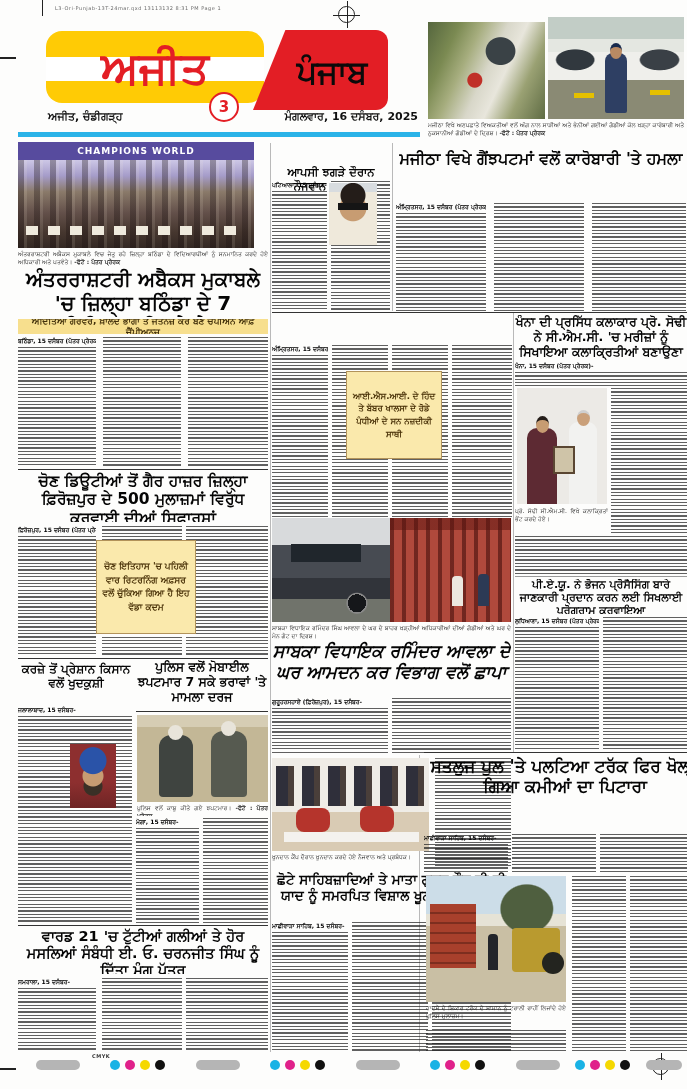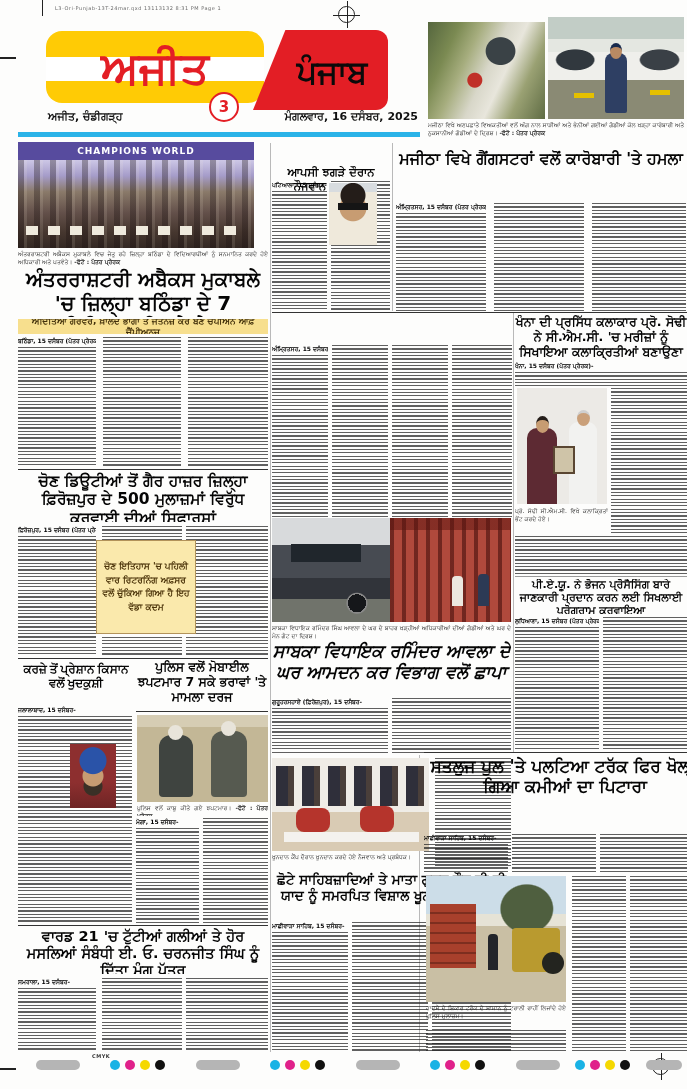--- a/index.html
+++ b/index.html
@@ -107,21 +107,21 @@
   </div>
   <div class="abs col" style="left:331px;top:181px;width:59px;height:129px;">
       <div class="tx"></div>
     </div>
   <div class="ph" style="left:329px;top:183px;width:48px;height:62px;background:
       linear-gradient(#151515,#151515) 50% 36%/30px 7px no-repeat,
       radial-gradient(circle at 50% 20%, #241d19 0 12px, transparent 13px),
       radial-gradient(circle at 50% 40%, #c79c72 0 13px, transparent 14px),
       linear-gradient(180deg,#d8dcdf 0 14%, #efe9db 14% 100%);"></div>
 
-  <div class="abs hl" style="left:396px;top:150px;width:290px;height:27px;font-size:16px;">ਮਜੀਠਾ ਵਿਖੇ ਗੈਂਗਸਟਰਾਂ ਵਲੋਂ ਕਾਰੋਬਾਰੀ 'ਤੇ ਹਮਲਾ</div>
+  <div class="abs hl" style="left:396px;top:150px;width:290px;height:27px;font-size:16px;">ਮਜੀਠਾ ਵਿਖੇ ਗੈਂਝਪਟਮਾਂ ਵਲੋਂ ਕਾਰੋਬਾਰੀ 'ਤੇ ਹਮਲਾ</div>
   <div class="abs col" style="left:396px;top:203px;width:90px;height:108px;">
     <div class="dl">ਅੰਮ੍ਰਿਤਸਰ, 15 ਦਸੰਬਰ (ਪੱਤਰ ਪ੍ਰੇਰਕ)-</div>
     <div class="tx"></div>
   </div>
   <div class="abs col" style="left:494px;top:203px;width:90px;height:108px;">
       <div class="tx"></div>
     </div>
   <div class="abs col" style="left:592px;top:203px;width:94px;height:108px;">
       <div class="tx"></div>
     </div>
@@ -134,20 +134,21 @@
   </div>
   <div class="abs col" style="left:332px;top:345px;width:56px;height:173px;">
       <div class="tx"></div>
     </div>
   <div class="abs col" style="left:392px;top:345px;width:56px;height:173px;">
       <div class="tx"></div>
     </div>
   <div class="abs col" style="left:452px;top:345px;width:60px;height:173px;">
       <div class="tx"></div>
     </div>
+  <div class="abs inset" style="left:346px;top:371px;width:88px;height:82px;font-size:8.5px;">ਆਈ.ਐਸ.ਆਈ. ਦੇ ਹਿੰਦ ਤੇ ਬੱਬਰ ਖਾਲਸਾ ਦੇ ਰੋਡੇ ਪੰਧੀਆਂ ਦੇ ਸਨ ਨਜ਼ਦੀਕੀ ਸਾਥੀ</div>
 
   <div class="abs hl" style="left:515px;top:315px;width:172px;height:45px;font-size:12.5px;">ਖੰਨਾ ਦੀ ਪ੍ਰਸਿੱਧ ਕਲਾਕਾਰ ਪ੍ਰੋ. ਸੋਢੀ ਨੇ ਸੀ.ਐਮ.ਸੀ. 'ਚ ਮਰੀਜ਼ਾਂ ਨੂੰ ਸਿਖਾਇਆ ਕਲਾਕ੍ਰਿਤੀਆਂ ਬਣਾਉਣਾ</div>
   <div class="abs col" style="left:515px;top:362px;width:172px;height:24px;">
     <div class="dl">ਖੰਨਾ, 15 ਦਸੰਬਰ (ਪੱਤਰ ਪ੍ਰੇਰਕ)-</div>
     <div class="tx"></div>
   </div>
   <div class="ph" style="left:517px;top:388px;width:90px;height:116px;background:#eceae6;">
     <div class="fig" style="left:10px;top:40px;width:30px;height:76px;background:#5d2a33;border-radius:10px 10px 0 0;"></div>
     <div class="fig" style="left:19px;top:28px;width:13px;height:13px;border-radius:50%;background:#c79c72;border-top:4px solid #241d19;"></div>
     <div class="fig" style="left:52px;top:34px;width:28px;height:82px;background:#f2f2f0;border-radius:9px 9px 0 0;"></div>
@@ -227,21 +228,21 @@
     <div class="tx"></div>
   </div>
   <div class="abs col" style="left:352px;top:922px;width:76px;height:130px;">
       <div class="tx"></div>
     </div>
   <div class="abs col" style="left:432px;top:922px;width:79px;height:130px;">
       <div class="tx"></div>
     </div>
 
   <div class="abs hr" style="left:18px;top:658px;width:250px;height:1px;"></div>
-  <div class="abs hl" style="left:20px;top:662px;width:112px;height:40px;font-size:12px;font-family:Liberation Serif, serif;">ਕਰਜ਼ੇ ਤੋਂ ਪ੍ਰੇਸ਼ਾਨ ਕਿਸਾਨ ਵਲੋਂ ਖੁਦਕੁਸ਼ੀ</div>
+  <div class="abs hl" style="left:20px;top:662px;width:112px;height:40px;font-size:12px;">ਕਰਜ਼ੇ ਤੋਂ ਪ੍ਰੇਸ਼ਾਨ ਕਿਸਾਨ ਵਲੋਂ ਖੁਦਕੁਸ਼ੀ</div>
   <div class="abs col" style="left:18px;top:706px;width:114px;height:218px;">
     <div class="dl">ਜਲਾਲਾਬਾਦ, 15 ਦਸੰਬਰ-</div>
     <div class="tx"></div>
   </div>
   <div class="ph" style="left:70px;top:744px;width:46px;height:64px;background:
       radial-gradient(circle at 50% 26%, #2a53a8 0 13px, transparent 14px),
       radial-gradient(circle at 50% 50%, #c79c72 0 10px, transparent 11px),
       radial-gradient(circle at 50% 66%, #3a3026 0 9px, transparent 10px),
       linear-gradient(180deg,#8d2f2f 0 60%, #6e2424 100%);"></div>
 

